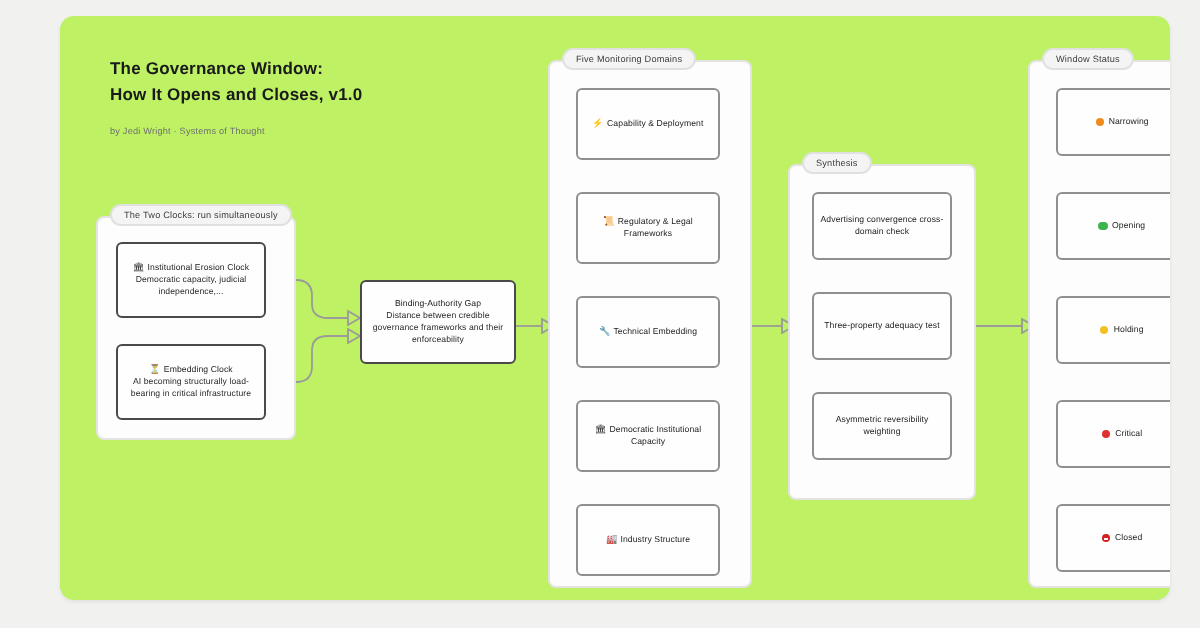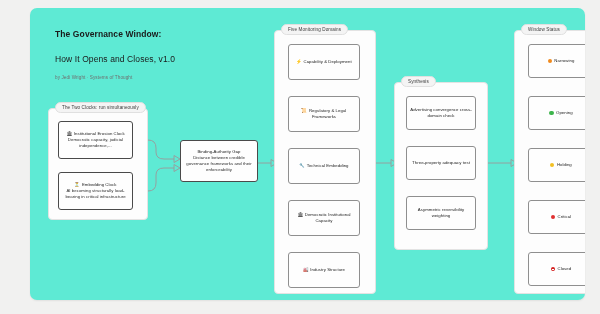--- a/index.html
+++ b/index.html
@@ -12,35 +12,35 @@
     background: #f1f1f0;
     font-family: "Liberation Sans", sans-serif;
     overflow: hidden;
   }
   #canvas {
     position: absolute;
     left: 30px;
     top: 8px;
     width: 555px;
     height: 292px;
-    background: #5eead4;
+    background: #bef264;
     border-radius: 7px;
     box-shadow: 0 1px 2px rgba(0,0,0,0.07);
     overflow: hidden;
   }
 
   
   #title-block { position: absolute; left: 25px; top: 20px; width: 200px; }
   .title-line1 {
     font-size: 8.5px; font-weight: bold; color: #1a1a1a;
     letter-spacing: 0.1px; line-height: 13px;
   }
   .title-line2 {
-    font-size: 8.5px; font-weight: normal; color: #1a1a1a;
-    letter-spacing: 0.1px; line-height: 13px; margin-top: 12px;
+    font-size: 8.5px; font-weight: bold; color: #1a1a1a;
+    letter-spacing: 0.1px; line-height: 13px;
   }
   .byline {
     margin-top: 9px; font-size: 4.6px; color: #6f6f6f;
     letter-spacing: 0.1px;
   }
 
   
   .group {
     position: absolute;
     border: 1px solid #e3e3e3;

